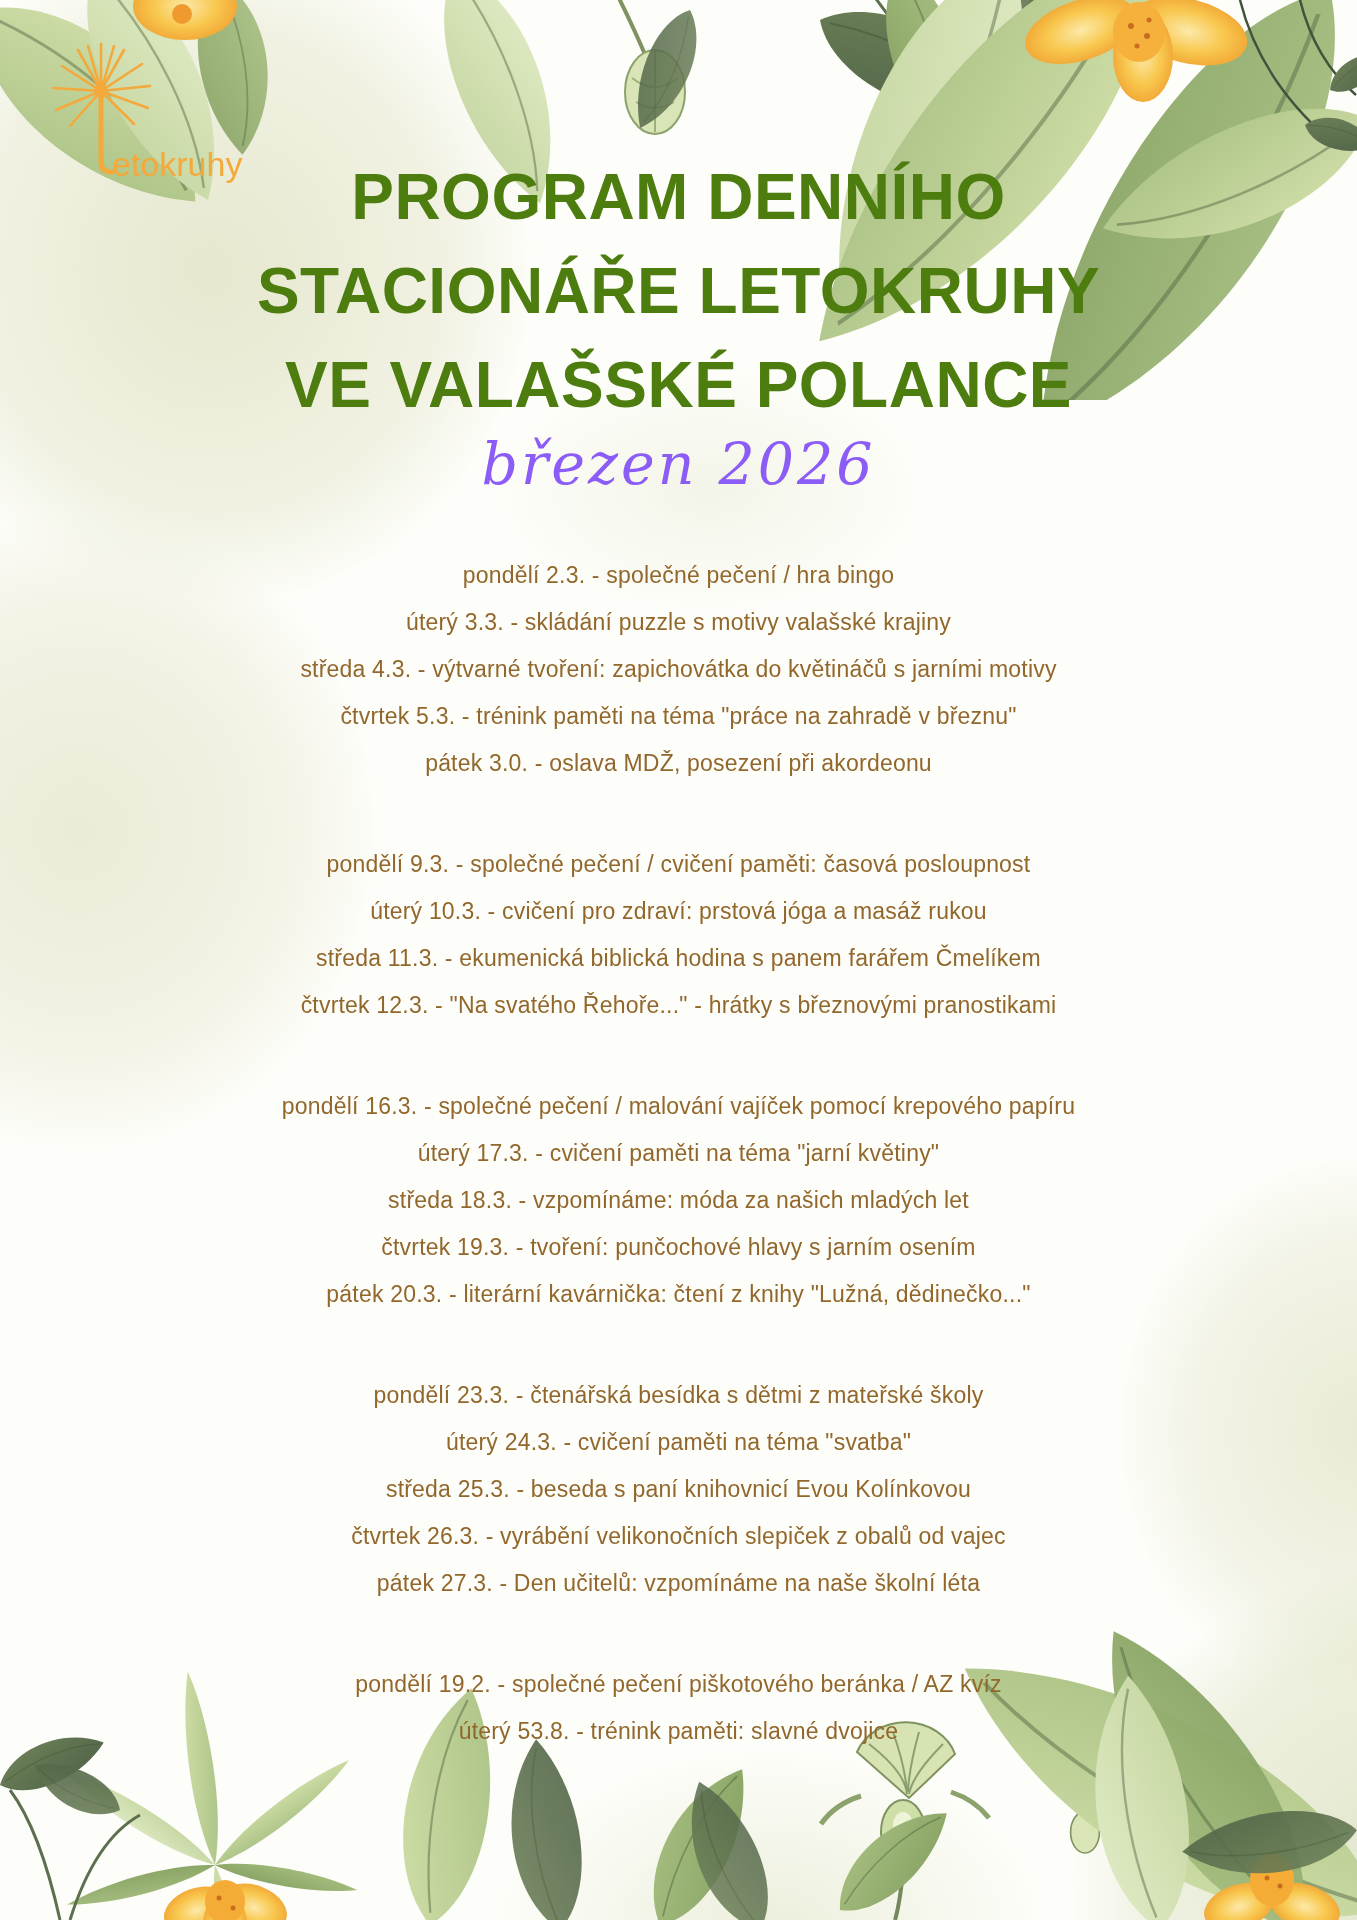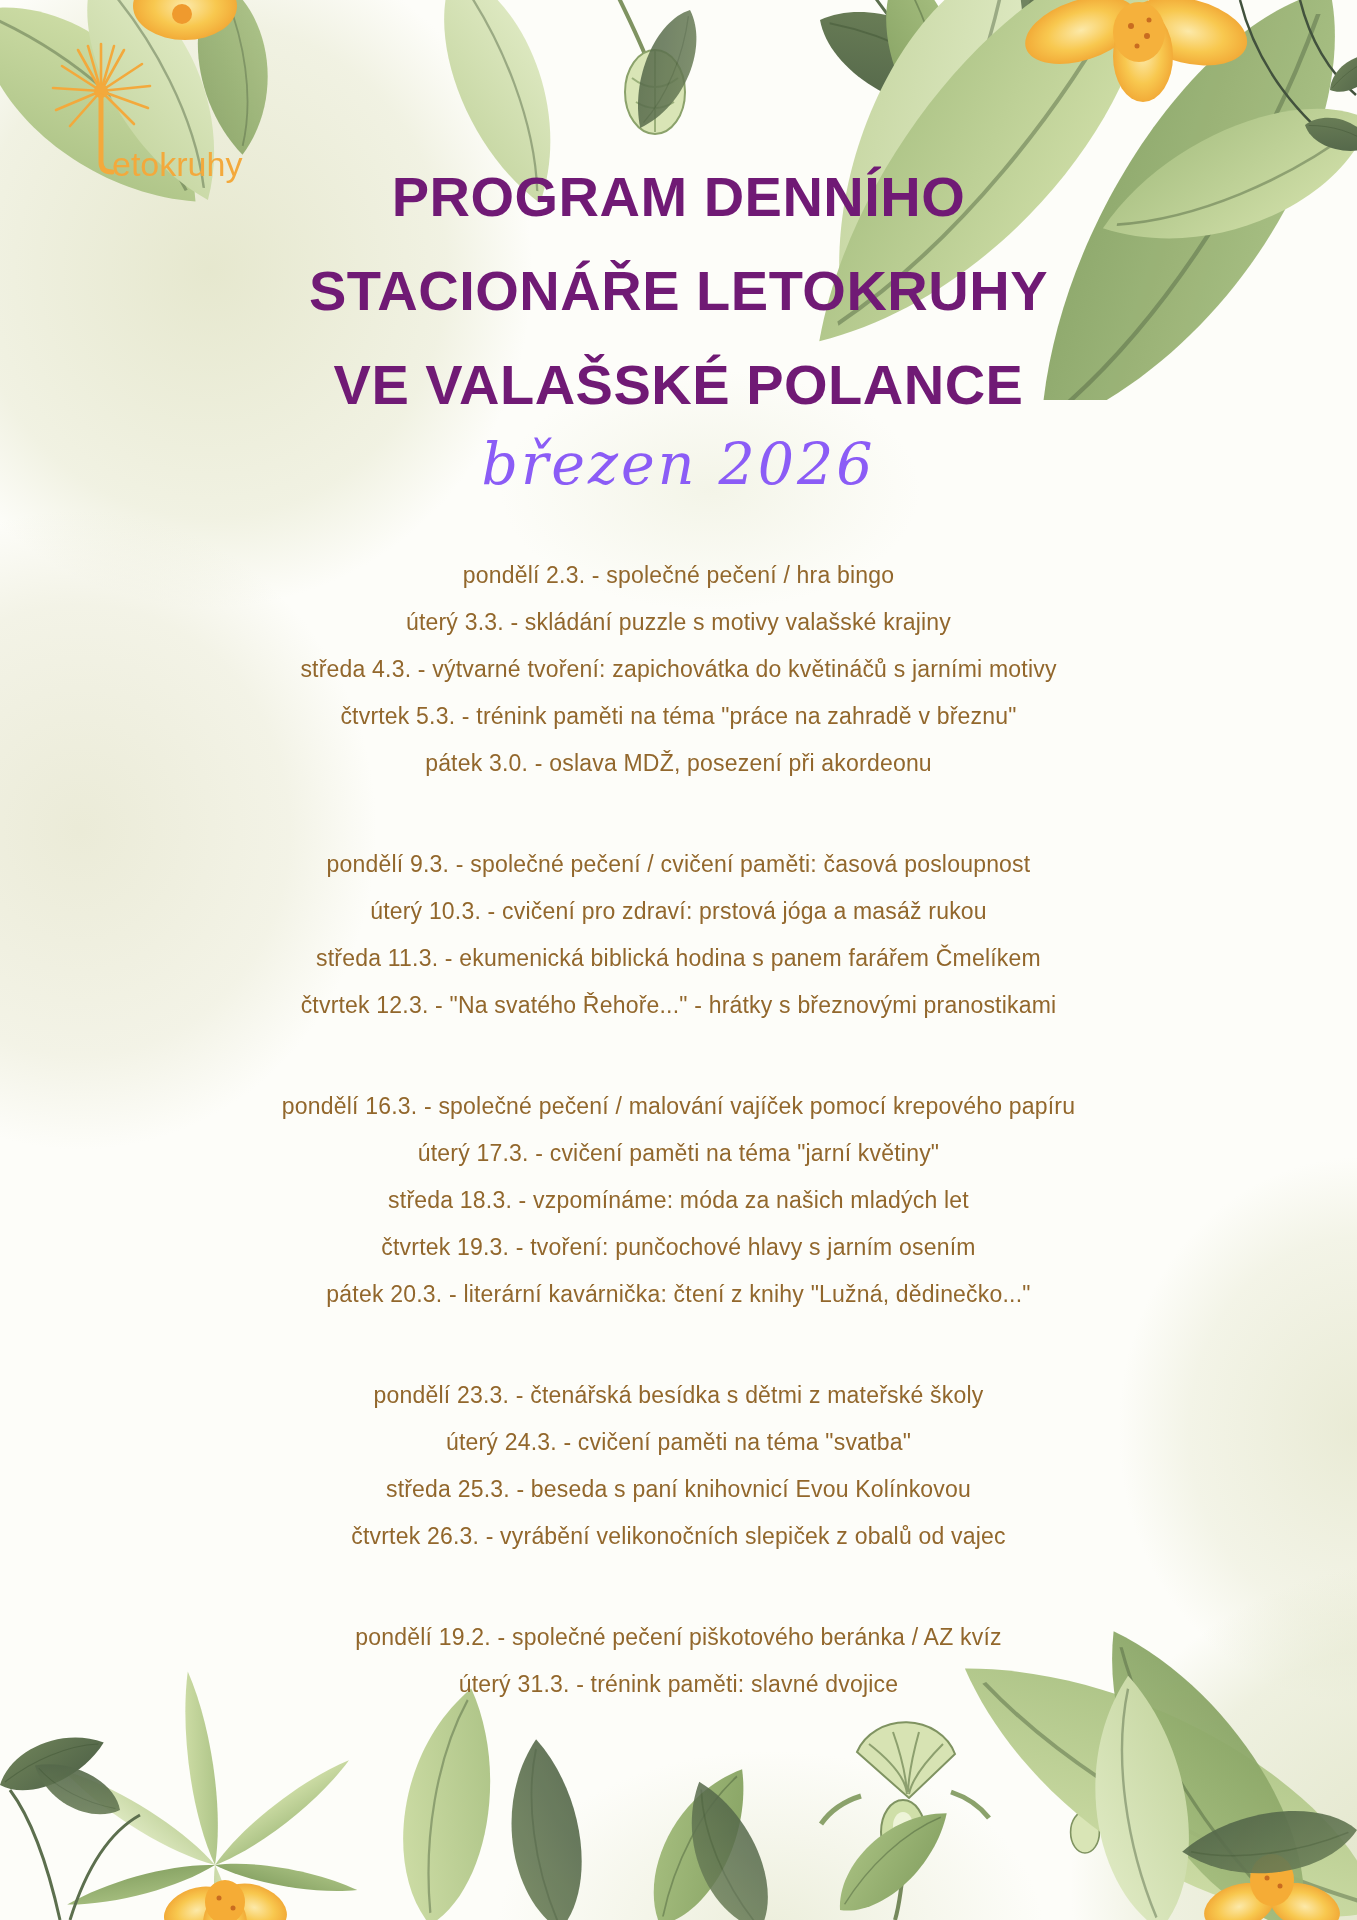--- a/index.html
+++ b/index.html
@@ -20,22 +20,22 @@
   .wash-bottom-right{left:980px;top:1480px;width:900px;height:800px;
     background:radial-gradient(closest-side,rgba(224,228,199,.95),rgba(224,228,199,.5) 60%,rgba(224,228,199,0) 80%);}
   .wash-bottom-center{left:420px;top:1700px;width:700px;height:460px;
     background:radial-gradient(closest-side,rgba(229,232,207,.7),rgba(229,232,207,0) 78%);}
 
   .logo{position:absolute;left:46px;top:36px;width:220px;height:150px;}
   .logo svg{display:block;}
 
   .title{
     position:absolute;left:0;right:0;top:150px;margin:0;
-    text-align:center;color:#701a75;
-    font-size:56px;font-weight:700;line-height:94px;letter-spacing:.5px;
+    text-align:center;color:#4d7c0f;
+    font-size:64px;font-weight:700;line-height:94px;letter-spacing:.5px;
   }
   .title span{display:block;}
 
   .subtitle{
     position:absolute;left:0;right:0;top:424px;
     text-align:center;color:#8b5cf6;
     font-family:"DejaVu Serif",serif;font-style:italic;
     font-size:57px;line-height:80px;letter-spacing:3px;
   }
 
@@ -240,18 +240,19 @@
     <p>úterý 17.3. - cvičení paměti na téma "jarní květiny"</p>
     <p>středa 18.3. - vzpomínáme: móda za našich mladých let</p>
     <p>čtvrtek 19.3. - tvoření: punčochové hlavy s jarním osením</p>
     <p>pátek 20.3. - literární kavárnička: čtení z knihy "Lužná, dědinečko..."</p>
   </div>
   <div class="week">
     <p>pondělí 23.3. - čtenářská besídka s dětmi z mateřské školy</p>
     <p>úterý 24.3. - cvičení paměti na téma "svatba"</p>
     <p>středa 25.3. - beseda s paní knihovnicí Evou Kolínkovou</p>
     <p>čtvrtek 26.3. - vyrábění velikonočních slepiček z obalů od vajec</p>
+    <p>pátek 27.3. - Den učitelů: vzpomínáme na naše školní léta</p>
   </div>
   <div class="week">
     <p>pondělí 19.2. - společné pečení piškotového beránka / AZ kvíz</p>
-    <p>úterý 31.3. - trénink paměti: slavné dvojice</p>
+    <p>úterý 53.8. - trénink paměti: slavné dvojice</p>
   </div>
 </div>
 
 </body></html>

